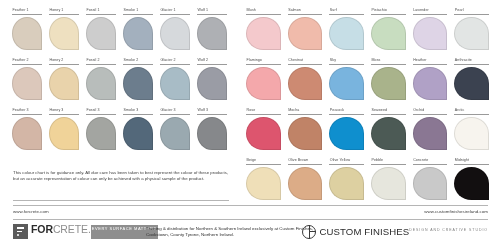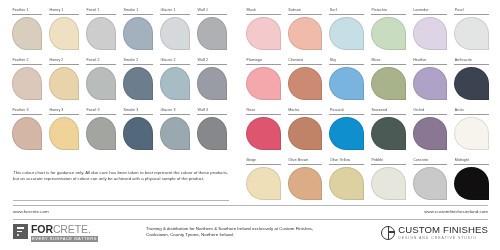--- a/index.html
+++ b/index.html
@@ -127,21 +127,21 @@
   }
   .fc-dot{
     position:absolute;
     left:4px;top:10.3px;
     width:2px;height:2px;
     background:#ffffff;
     border-radius:50%;
   }
   .fc-text{
     display:flex;
-    flex-direction:column;
+    flex-direction:row;
     justify-content:space-between;
   }
   .fc-word{
     font-size:10.5px;
     line-height:10.5px;
     letter-spacing:-0.1px;
     white-space:nowrap;
   }
   .fc-bold{ font-weight:700;color:#2b2b2b; }
   .fc-light{ font-weight:400;color:#8e8e8e; }
@@ -193,21 +193,21 @@
     left:6.5px;top:0.3px;
     width:1.4px;height:13.4px;
     background:#3a3a3a;
   }
   .cf-arm{
     position:absolute;
     left:6.5px;top:5.6px;
     width:7.5px;height:1.4px;
     background:#3a3a3a;
   }
-  .cf-text{ display:flex;flex-direction:column; }
+  .cf-text{ display:flex;flex-direction:row; }
   .cf-name{
     font-size:9.6px;
     line-height:10px;
     letter-spacing:0.1px;
     color:#2b2b2b;
     white-space:nowrap;
   }
   .cf-tag{
     font-size:3.5px;
     letter-spacing:0.95px;

